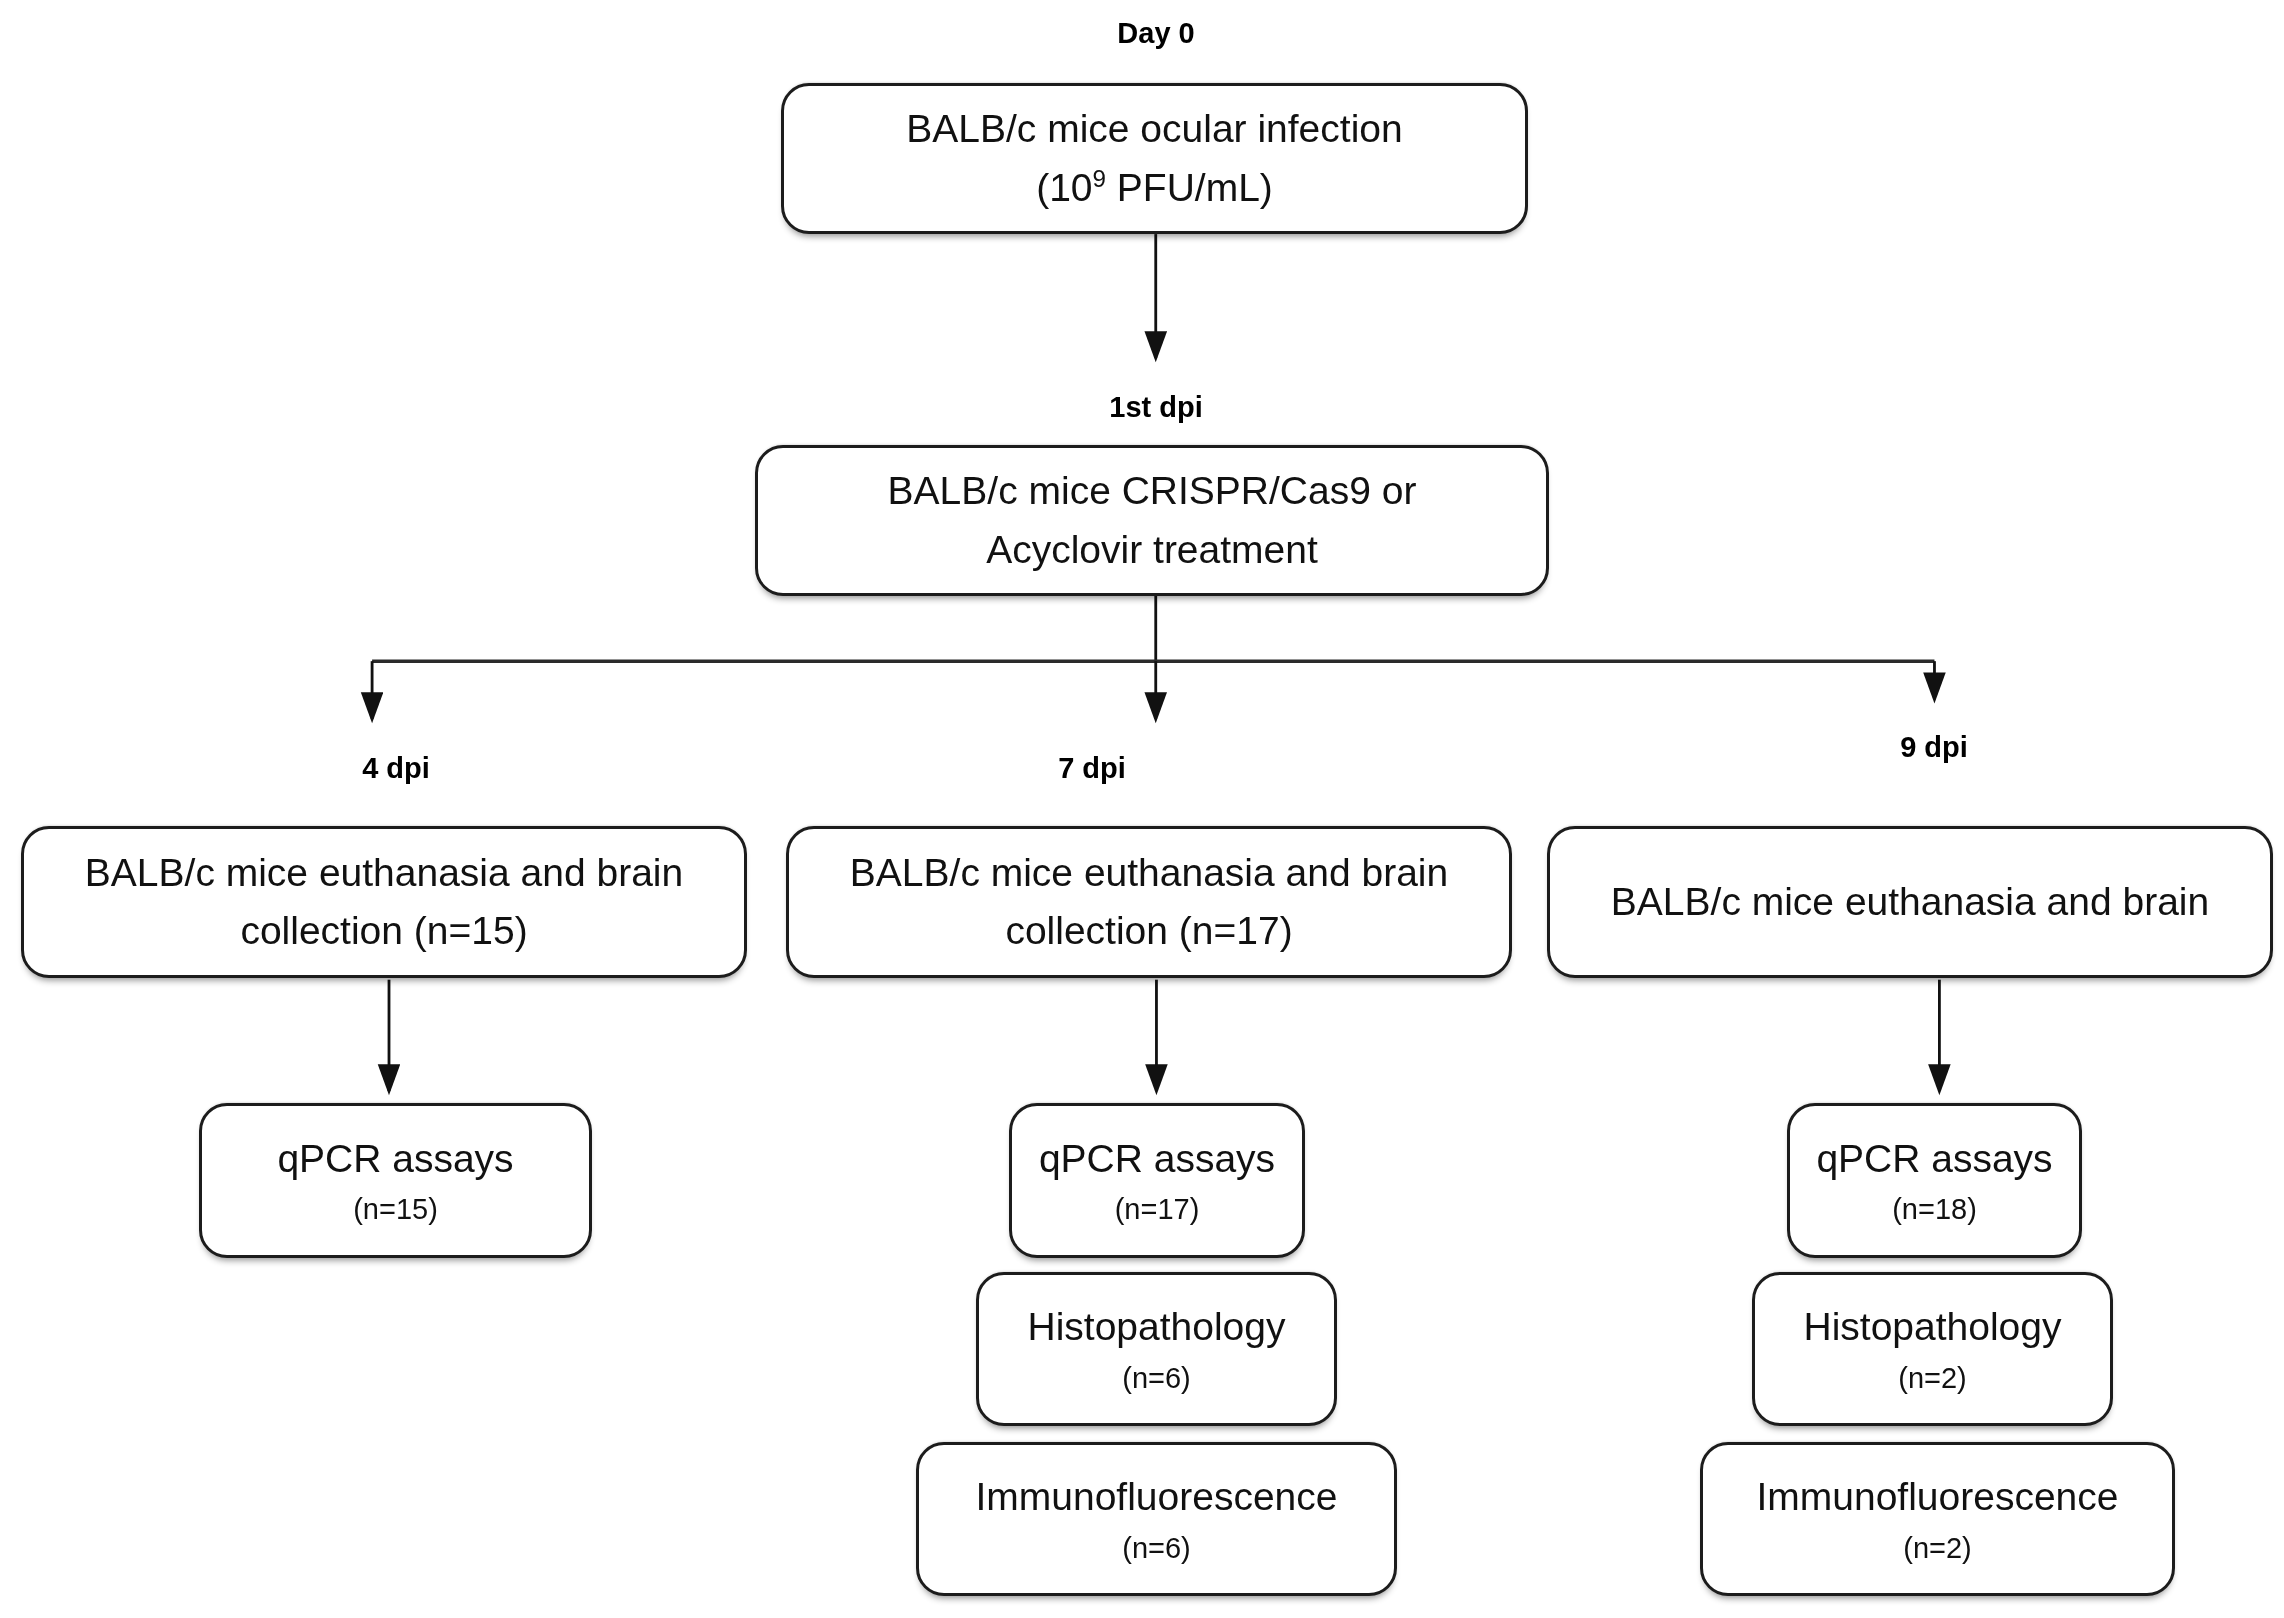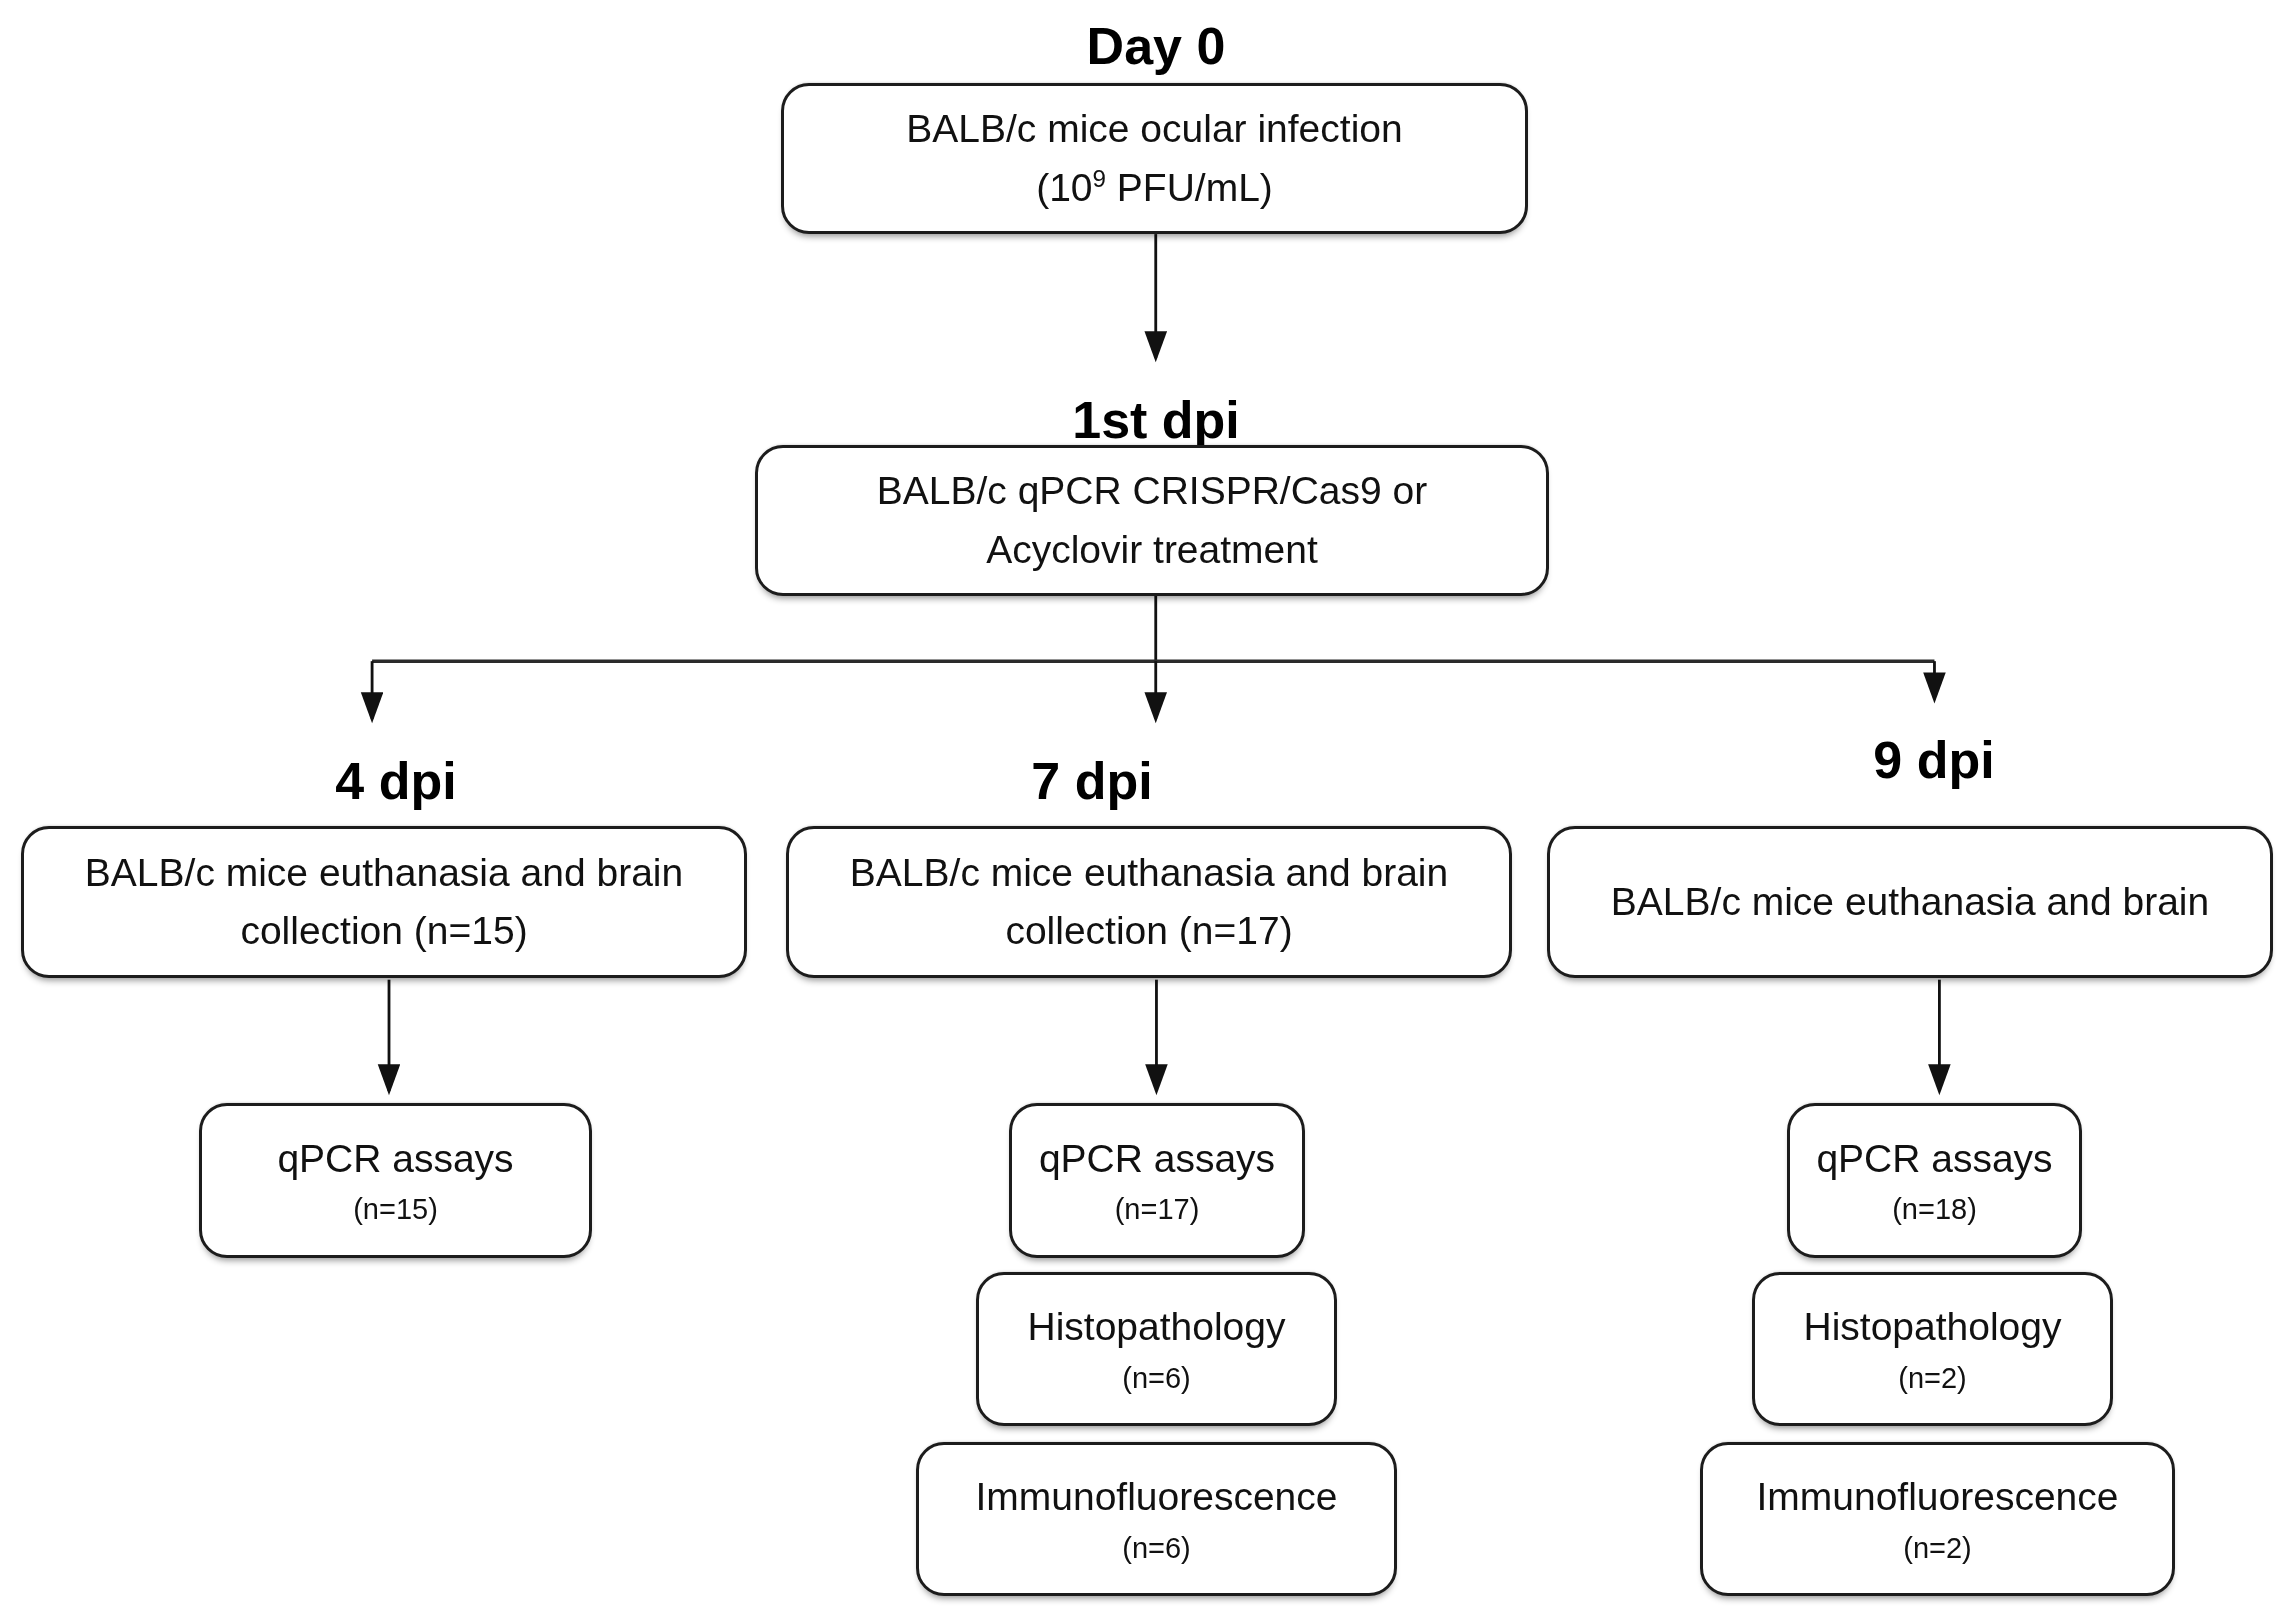--- a/index.html
+++ b/index.html
@@ -47,21 +47,21 @@
   }
   .fc-box sup {
     font-size: 62%;
     vertical-align: super;
     line-height: 0;
   }
   .stage-label {
     position: absolute;
     transform: translateX(-50%);
     font-weight: 700;
-    font-size: 52px;
+    font-size: 29px;
     line-height: 1.1;
     white-space: nowrap;
     color: #000000;
     text-align: center;
   }
 </style>
 </head>
 <body>
 
 <div class="page">
@@ -97,21 +97,21 @@
   <div class="stage-label" style="left:1092px; top:753px;">7 dpi</div>
 
   <div class="stage-label" style="left:1934px; top:732px;">9 dpi</div>
 
   <div class="fc-box" style="left:781px; top:83px; width:747px; height:151px;">
     <div class="line">BALB/c mice ocular infection</div>
     <div class="line"><span>(10</span><sup>9</sup><span> PFU/mL)</span></div>
   </div>
 
   <div class="fc-box" style="left:755px; top:445px; width:794px; height:151px;">
-    <div class="line">BALB/c qPCR CRISPR/Cas9 or</div>
+    <div class="line">BALB/c mice CRISPR/Cas9 or</div>
     <div class="line">Acyclovir treatment</div>
   </div>
 
   <div class="fc-box" style="left:21px; top:826px; width:726px; height:152px;">
     <div class="line">BALB/c mice euthanasia and brain</div>
     <div class="line">collection (n=15)</div>
   </div>
 
   <div class="fc-box" style="left:786px; top:826px; width:726px; height:152px;">
     <div class="line">BALB/c mice euthanasia and brain</div>

